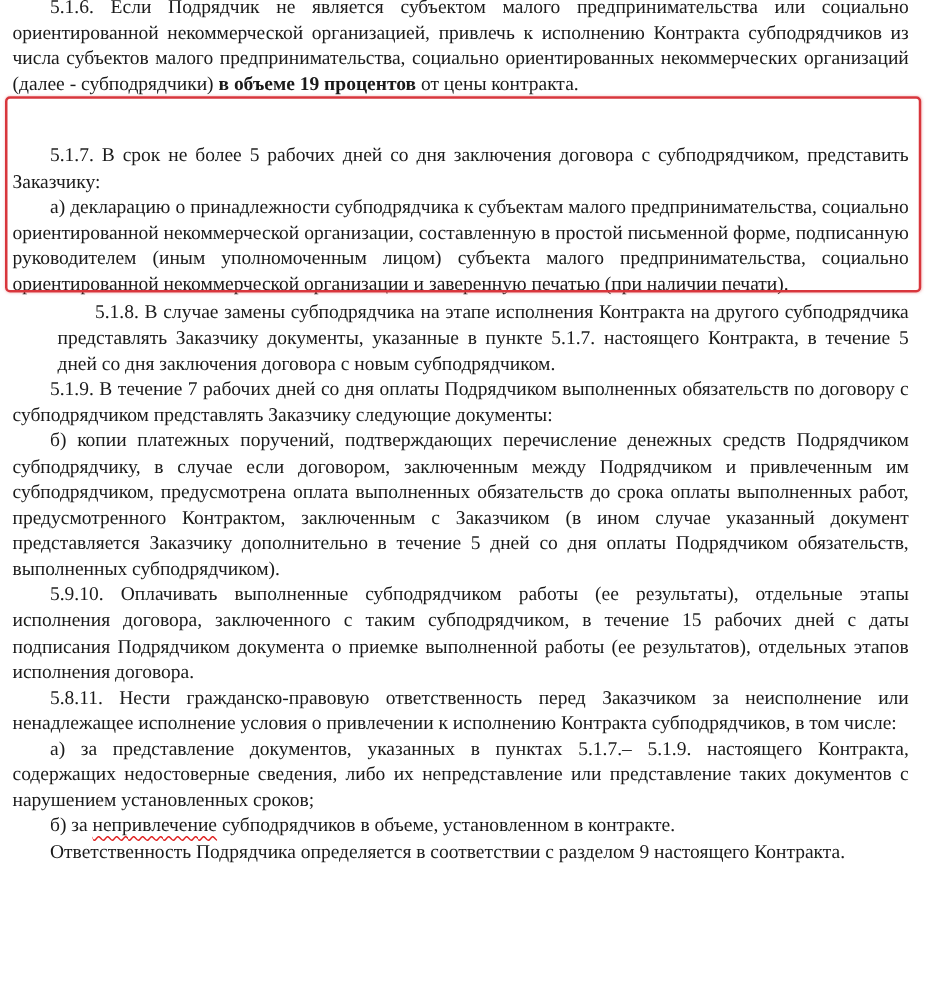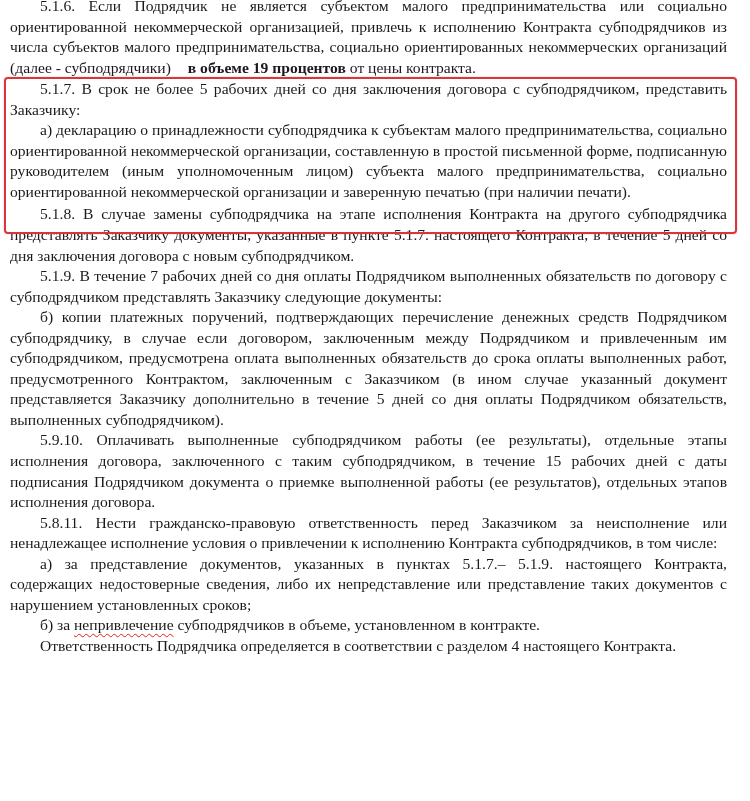--- a/index.html
+++ b/index.html
@@ -21,21 +21,21 @@
       top: -4px;
       width: 717px;
       font-size: 15.6px;
       line-height: 20.55px;
     }
     .p {
       margin: 0;
       text-align: justify;
       text-indent: 30px;
     }
-    .p .b { font-weight: bold; margin-left: 13px; }
+    .p .b { font-weight: bold; }
     .highlight-box {
       position: absolute;
       left: 4px;
       top: 77px;
       width: 729px;
       height: 153px;
       border: 2.5px solid #d8363c;
       border-radius: 4px;
       box-shadow: 0 0 2px rgba(216,54,60,0.35);
       pointer-events: none;
@@ -46,28 +46,28 @@
       text-underline-offset: 3px;
     }
   </style>
 </head>
 <body>
 
 <div class="doc">
 
   <p class="p"><span>5.1.6. Если Подрядчик не является субъектом малого предпринимательства или социально ориентированной некоммерческой организацией, привлечь к исполнению Контракта субподрядчиков из числа субъектов малого предпринимательства, социально ориентированных некоммерческих организаций (далее - субподрядчики) </span><span class="b">в объеме 19 процентов</span><span> от цены контракта.</span></p>
 
-  <div style="padding-top:1px;">
+  <div style="padding-top:15px;margin-top:22px;">
     <p class="p">5.1.7. В срок не более 5 рабочих дней со дня заключения договора с субподрядчиком, представить Заказчику:</p>
     <p class="p">а) декларацию о принадлежности субподрядчика к субъектам малого предпринимательства, социально ориентированной некоммерческой организации, составленную в простой письменной форме, подписанную руководителем (иным уполномоченным лицом) субъекта малого предпринимательства, социально ориентированной некоммерческой организации и заверенную печатью (при наличии печати).</p>
   </div>
 
-  <p class="p" style="margin-top:2px;">5.1.8. В случае замены субподрядчика на этапе исполнения Контракта на другого субподрядчика представлять Заказчику документы, указанные в пункте 5.1.7. настоящего Контракта, в течение 5 дней со дня заключения договора с новым субподрядчиком.</p>
+  <p class="p" style="margin-top:2px;margin-left:36px;">5.1.8. В случае замены субподрядчика на этапе исполнения Контракта на другого субподрядчика представлять Заказчику документы, указанные в пункте 5.1.7. настоящего Контракта, в течение 5 дней со дня заключения договора с новым субподрядчиком.</p>
   <p class="p">5.1.9. В течение 7 рабочих дней со дня оплаты Подрядчиком выполненных обязательств по договору с субподрядчиком представлять Заказчику следующие документы:</p>
   <p class="p">б) копии платежных поручений, подтверждающих перечисление денежных средств Подрядчиком субподрядчику, в случае если договором, заключенным между Подрядчиком и привлеченным им субподрядчиком, предусмотрена оплата выполненных обязательств до срока оплаты выполненных работ, предусмотренного Контрактом, заключенным с Заказчиком (в ином случае указанный документ представляется Заказчику дополнительно в течение 5 дней со дня оплаты Подрядчиком обязательств, выполненных субподрядчиком).</p>
   <p class="p">5.9.10. Оплачивать выполненные субподрядчиком работы (ее результаты), отдельные этапы исполнения договора, заключенного с таким субподрядчиком, в течение 15 рабочих дней с даты подписания Подрядчиком документа о приемке выполненной работы (ее результатов), отдельных этапов исполнения договора.</p>
   <p class="p">5.8.11. Нести гражданско-правовую ответственность перед Заказчиком за неисполнение или ненадлежащее исполнение условия о привлечении к исполнению Контракта субподрядчиков, в том числе:</p>
   <p class="p">а) за представление документов, указанных в пунктах 5.1.7.– 5.1.9. настоящего Контракта, содержащих недостоверные сведения, либо их непредставление или представление таких документов с нарушением установленных сроков;</p>
   <p class="p"><span>б) за </span><span class="spell">непривлечение</span><span> субподрядчиков в объеме, установленном в контракте.</span></p>
-  <p class="p">Ответственность Подрядчика определяется в соответствии с разделом 4 настоящего Контракта.</p>
+  <p class="p">Ответственность Подрядчика определяется в соответствии с разделом 9 настоящего Контракта.</p>
 </div>
 
 <div class="highlight-box"></div>
 
 </body></html>

